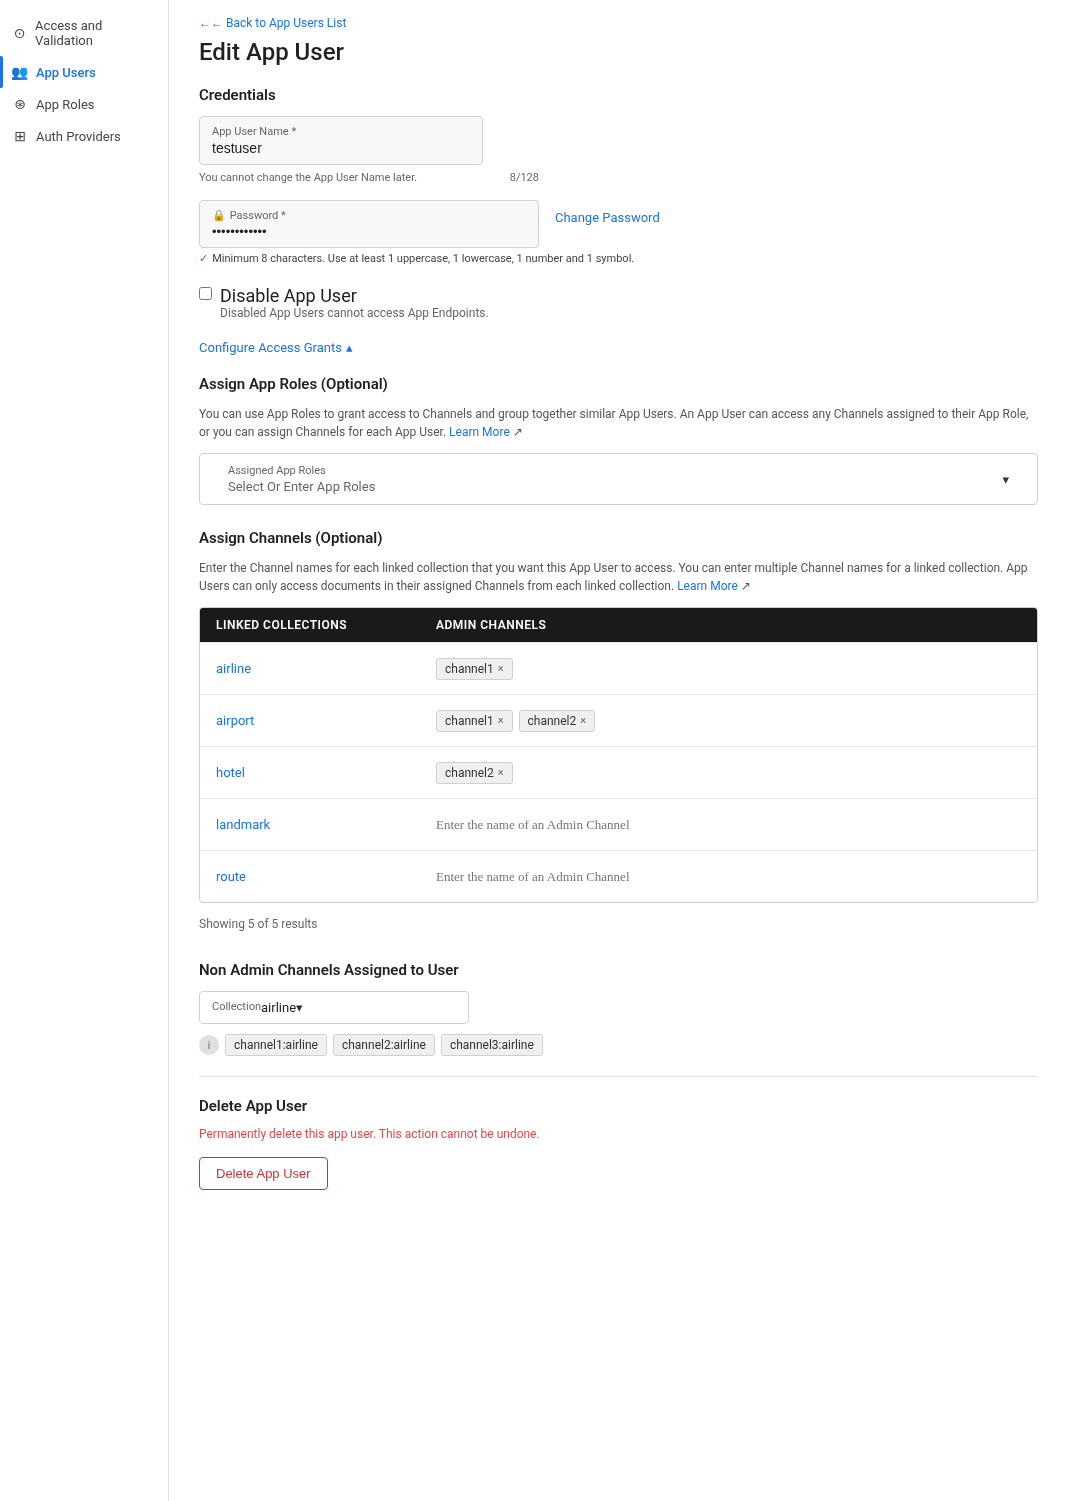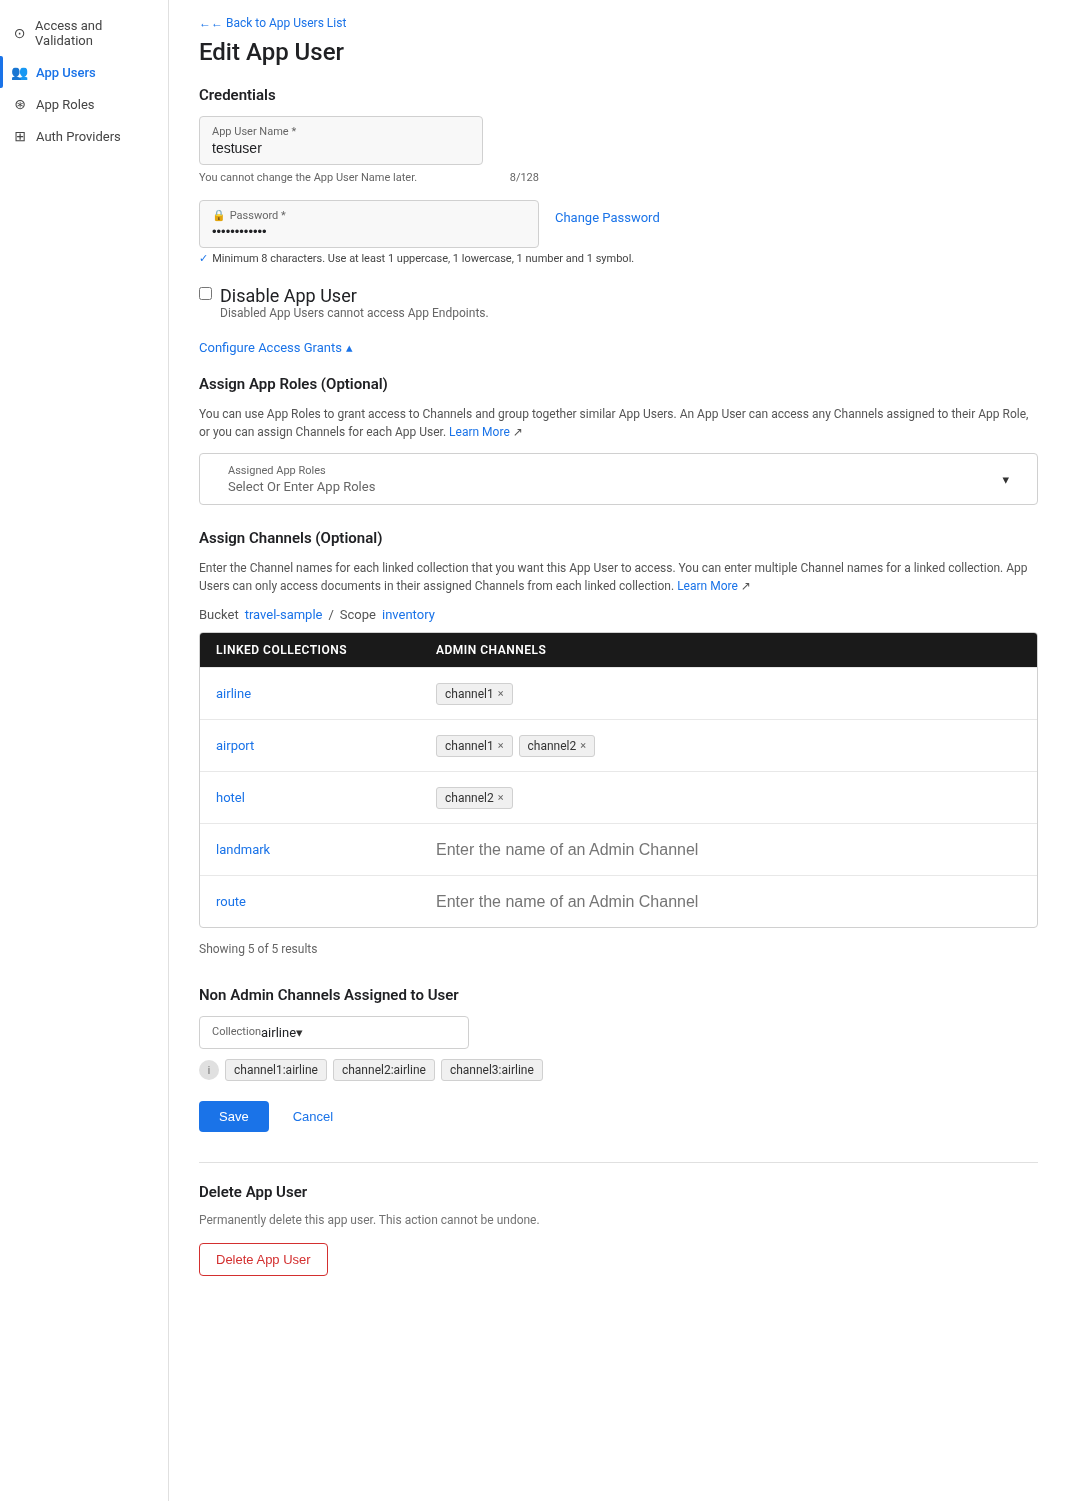--- a/index.html
+++ b/index.html
@@ -61,21 +61,21 @@
     .channels-table-header { display: grid; grid-template-columns: 220px 1fr; background: #1a1a1a; color: #fff; }
     .channels-table-header .col { padding: 10px 16px; font-size: 12px; font-weight: 600; letter-spacing: 0.5px; }
     .channels-table-row { display: grid; grid-template-columns: 220px 1fr; border-top: 1px solid #e8e8e8; align-items: center; min-height: 52px; }
     .channels-table-row .col { padding: 10px 16px; }
     .collection-link { color: #1a73e8; cursor: pointer; font-size: 13px; }
 
     .channel-tags { display: flex; flex-wrap: wrap; gap: 6px; align-items: center; }
     .channel-tag { display: inline-flex; align-items: center; gap: 4px; background: #f0f0f0; border: 1px solid #d0d0d0; border-radius: 3px; padding: 3px 8px; font-size: 12px; color: #333; }
     .channel-tag .remove { cursor: pointer; color: #666; font-size: 11px; }
 
-    .channel-input { border: none; outline: none; font-size: 16px; color: #3b82f6; width: 100%; background: transparent; }
+    .channel-input { border: none; outline: none; font-size: 13px; color: #3b82f6; width: 100%; background: transparent; font-family: Liberation Serif, serif; }
 
     .showing-results { font-size: 12px; color: #666; margin-bottom: 20px; padding: 6px 0; }
 
     .non-admin-section { margin-bottom: 20px; }
     .non-admin-desc { font-size: 12px; color: #555; margin-bottom: 12px; }
 
     .collection-select { border: 1px solid #d0d0d0; border-radius: 4px; padding: 8px 12px; width: 270px; background: #fff; cursor: pointer; display: flex; flex-direction: row; }
     .collection-select-label { font-size: 11px; color: #666; }
     .collection-select-row { display: flex; justify-content: space-between; align-items: center; }
     .collection-select-value { font-size: 13px; color: #202124; }
@@ -84,21 +84,21 @@
     .user-icon { width: 20px; height: 20px; background: #e0e0e0; border-radius: 50%; display: flex; align-items: center; justify-content: center; font-size: 10px; color: #666; }
     .non-admin-tag { display: inline-flex; align-items: center; background: #f0f0f0; border: 1px solid #d0d0d0; border-radius: 3px; padding: 3px 8px; font-size: 12px; color: #333; }
 
     .form-actions { display: flex; gap: 12px; margin-bottom: 30px; margin-top: 20px; }
     .btn-save { background: #1a73e8; color: #fff; border: none; border-radius: 4px; padding: 8px 20px; font-size: 13px; cursor: pointer; font-weight: 500; }
     .btn-cancel { background: transparent; color: #1a73e8; border: none; padding: 8px 12px; font-size: 13px; cursor: pointer; }
 
     .divider { border: none; border-top: 1px solid #e0e0e0; margin: 20px 0; }
 
     .delete-section { }
-    .delete-desc { font-size: 12px; color: #737373; margin-bottom: 16px; }
+    .delete-desc { font-size: 12px; color: #ef4444; margin-bottom: 16px; }
     .btn-delete { background: #fff; color: #d32f2f; border: 1px solid #d32f2f; border-radius: 4px; padding: 8px 16px; font-size: 13px; cursor: pointer; }
 
     .chevron-down::after { content: '▾'; }
     .chevron-up::after { content: '▴'; }
   </style>
 </head>
 <body>
 
 <nav class="sidebar">
   <div class="sidebar-item">
@@ -193,27 +193,20 @@
 
   
   <div class="section-block">
     <h2 class="section-title">Assign Channels (Optional)</h2>
     <p class="section-desc">
       <span>Enter the Channel names for each linked collection that you want this App User to access. You can enter multiple Channel names for a linked collection. App Users can only access documents in their assigned Channels from each linked collection.</span>
       <a>Learn More</a>
       <span>↗</span>
     </p>
 
-    <div class="bucket-scope-row">
-      <span>Bucket</span>
-      <span class="link">travel-sample</span>
-      <span>/</span>
-      <span>Scope</span>
-      <span class="link">inventory</span>
-    </div>
 
     <div class="channels-table">
       <div class="channels-table-header">
         <div class="col">LINKED COLLECTIONS</div>
         <div class="col">ADMIN CHANNELS</div>
       </div>
 
       <div class="channels-table-row">
         <div class="col">
           <span class="collection-link">airline</span>
@@ -292,24 +285,20 @@
 
     <div class="non-admin-channels">
       <div class="user-icon">i</div>
       <span class="non-admin-tag">channel1:airline</span>
       <span class="non-admin-tag">channel2:airline</span>
       <span class="non-admin-tag">channel3:airline</span>
     </div>
   </div>
 
   
-  <div class="form-actions">
-    <button class="btn-save">Save</button>
-    <button class="btn-cancel">Cancel</button>
-  </div>
 
   <hr class="divider">
 
   
   <div class="delete-section">
     <h2 class="section-title">Delete App User</h2>
     <p class="delete-desc">Permanently delete this app user. This action cannot be undone.</p>
     <button class="btn-delete">Delete App User</button>
   </div>
 

